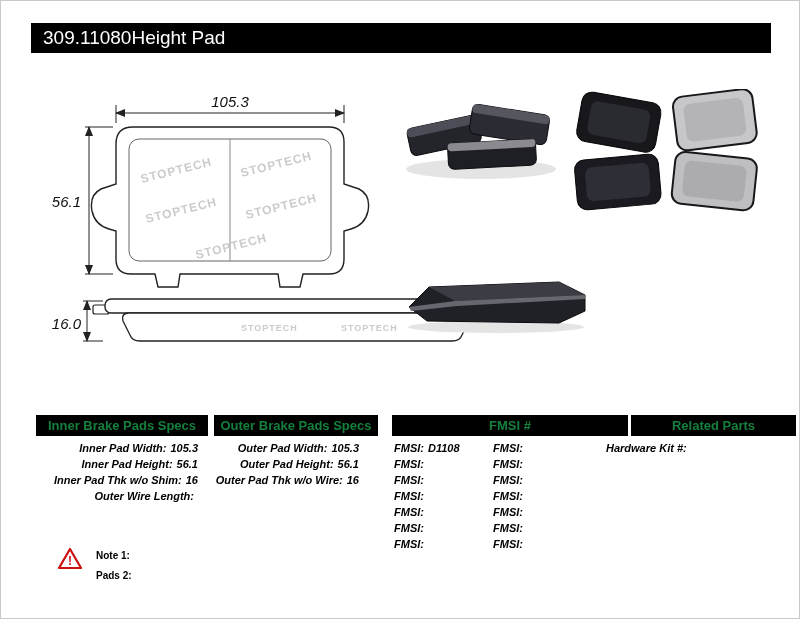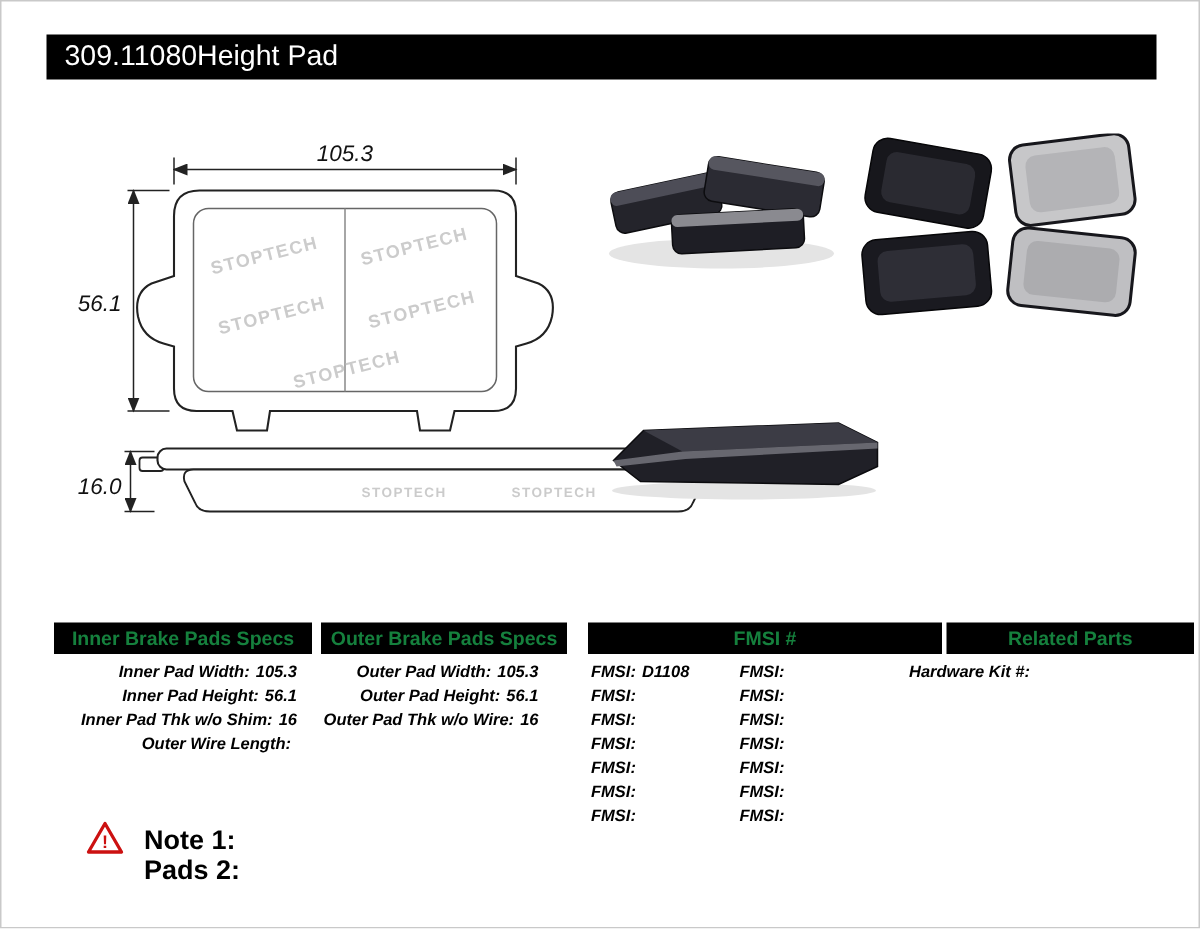--- a/index.html
+++ b/index.html
@@ -27,21 +27,21 @@
   .right{text-align:right;}
   .val{margin-left:4px;}
 
   .inner-rows{left:35px;width:162px;}
   .outer-rows{left:213px;width:145px;}
   .fmsi-col1{left:393px;width:90px;}
   .fmsi-col2{left:492px;width:70px;}
   .related-rows{left:605px;width:160px;}
 
   
-  .note{position:absolute;left:95px;font-size:18px;font-weight:bold;}
+  .note{position:absolute;left:95px;font-size:10px;font-weight:bold;}
   .note1{top:549px;}
   .note2{top:569px;}
   .warn{position:absolute;left:56px;top:546px;}
 
   svg text{font-family:"Liberation Sans",sans-serif;}
   .dim-label{font-style:italic;font-size:15px;fill:#111;}
   .wm{fill:#c3c3c3;font-size:12px;font-weight:bold;letter-spacing:1px;opacity:.85;}
   .wm-sm{fill:#c3c3c3;font-size:9px;font-weight:bold;letter-spacing:1px;opacity:.85;}
 </style>
 </head>

